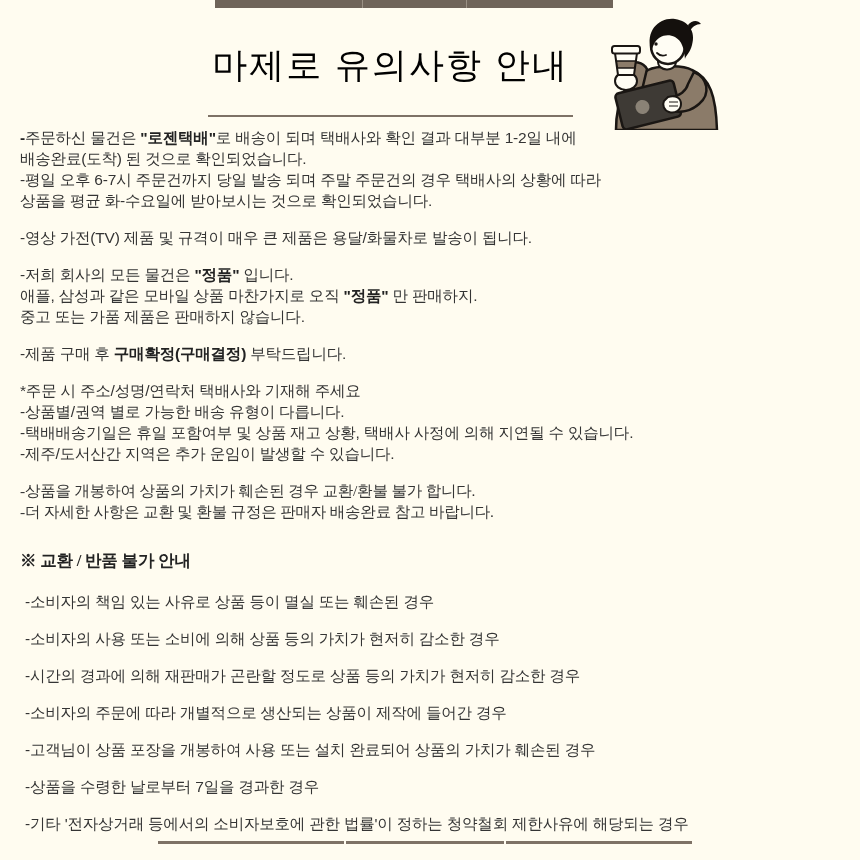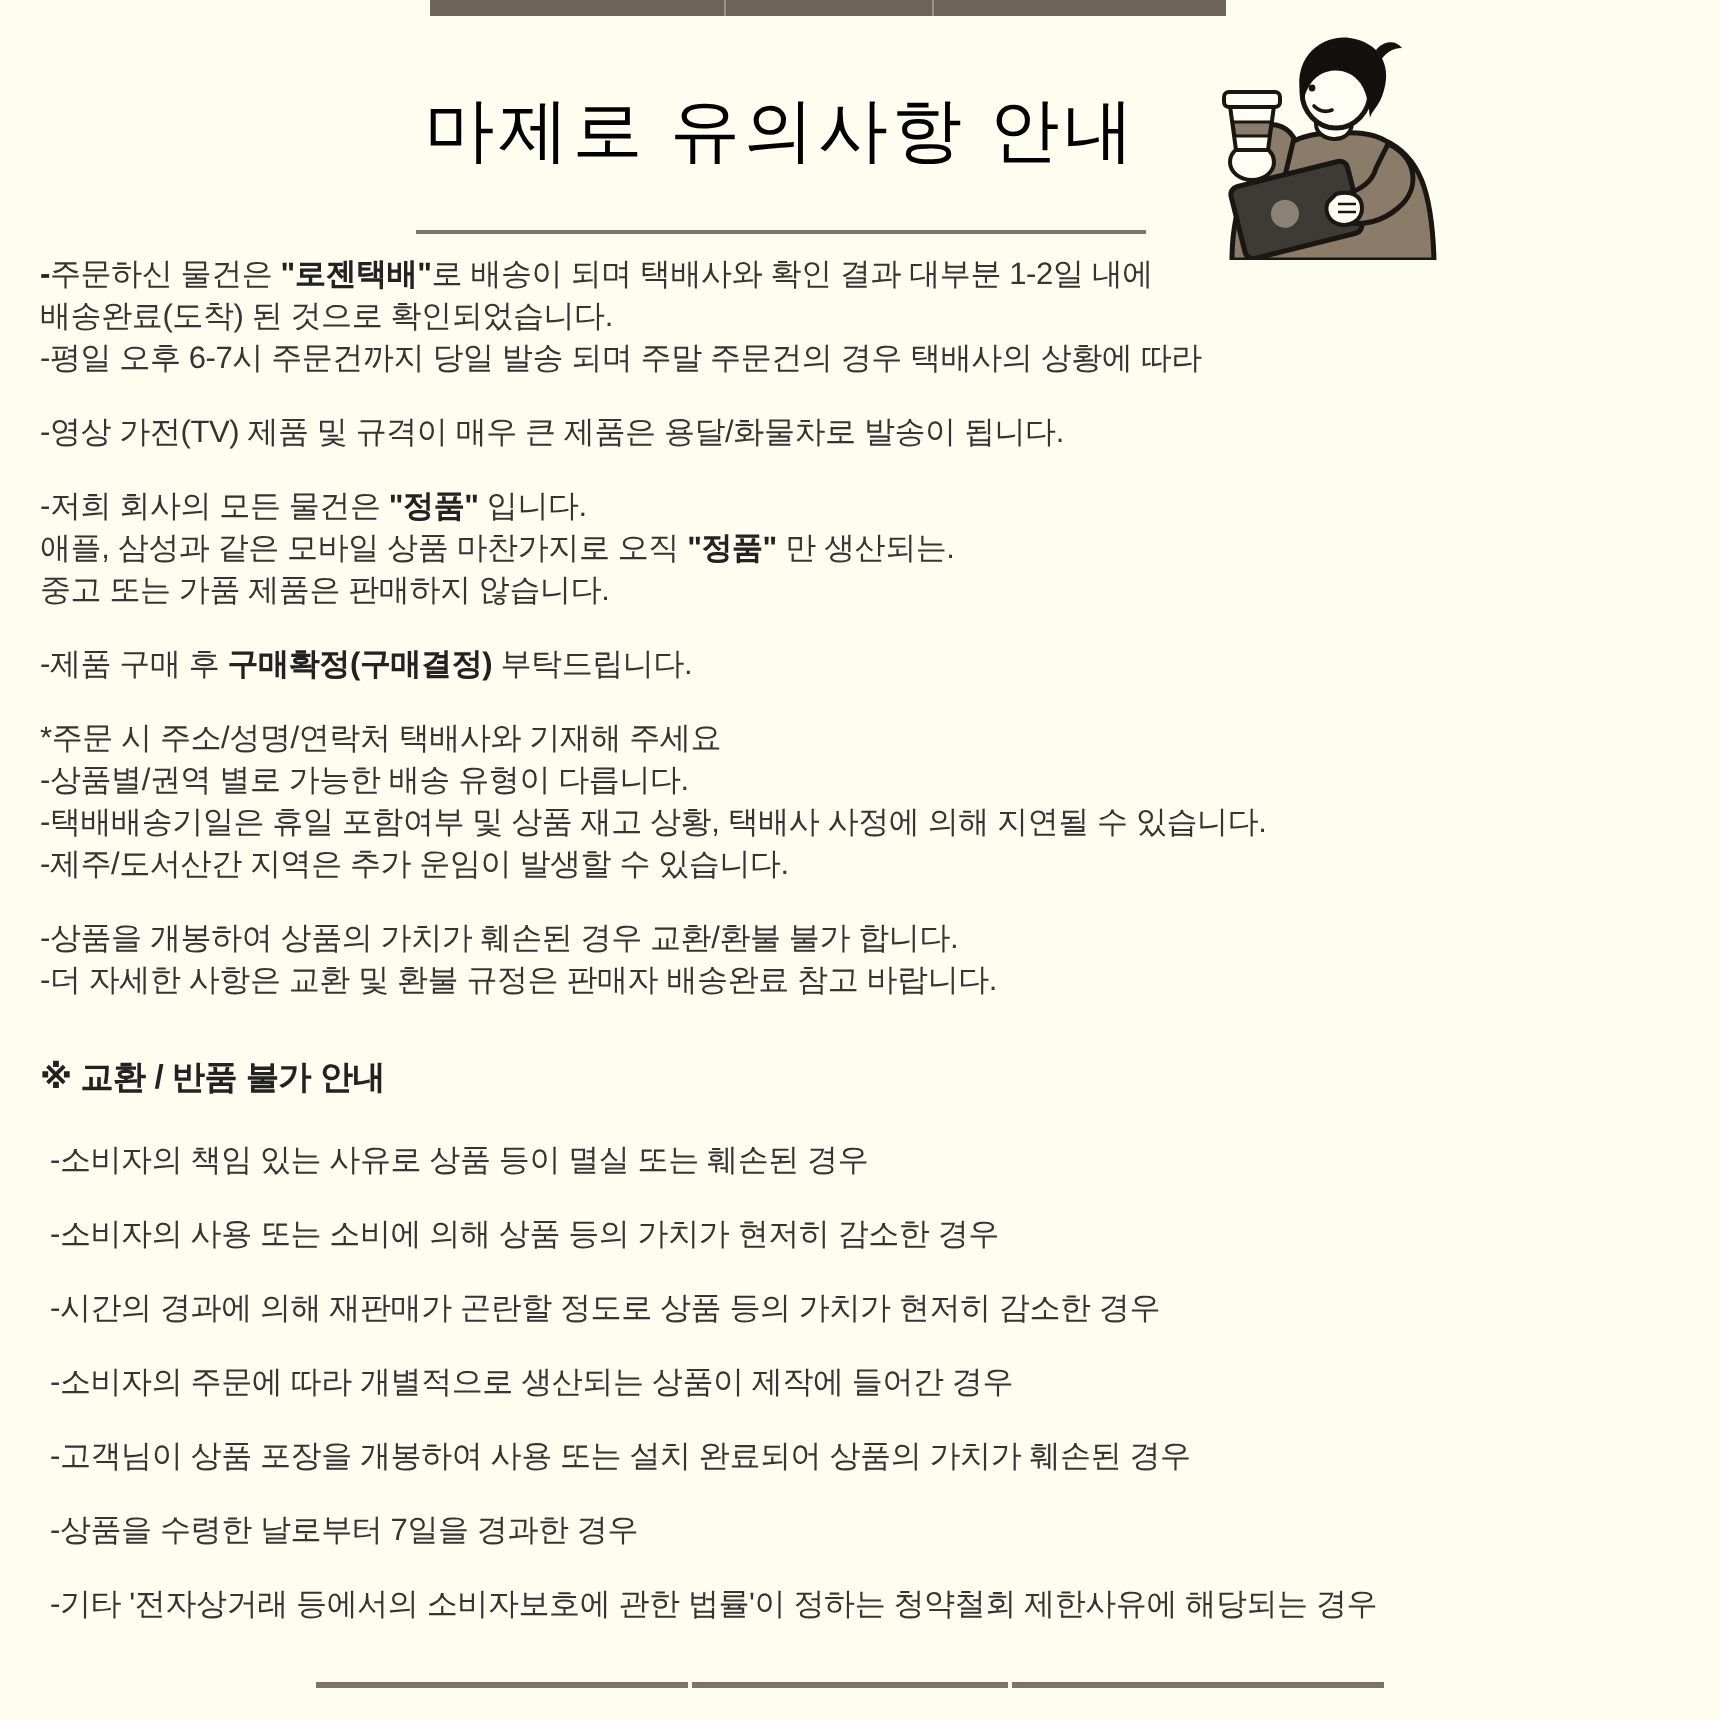--- a/index.html
+++ b/index.html
@@ -27,21 +27,21 @@
   .title-underline {
     position:absolute; left:208px; top:115px; width:365px; height:2px;
     background:#7E7266;
   }
   .illustration { position:absolute; left:598px; top:12px; width:130px; height:118px; }
   .notice-body {
     position:absolute; left:20px; top:127px; width:830px;
     font-size:15.5px; line-height:21px; letter-spacing:-0.2px;
   }
   .para { margin:0 0 16px 0; }
-  .para.gap-lg { margin-bottom:20px; }
+  .para.gap-lg { margin-bottom:20px;font-family:Liberation Serif, serif; }
   .para.header { font-weight:bold; font-size:16.5px; color:#222;margin-top:28px; }
   .para.indent .line { padding-left:5px;margin-top:16px; }
   .line { white-space:nowrap; }
   .b { font-weight:bold; color:#222; }
   .bottom-rule {
     position:absolute; left:158px; top:841px; width:534px; height:3px;
     display:flex;
   }
   .bottom-rule .seg { background:#7E7266; height:100%; }
   .bottom-rule .seg:nth-child(1){ width:186px; margin-right:2px; }
@@ -93,27 +93,28 @@
     <path d="M70 85 C78 83 83 86 83 92 C83 98 77 102 71 100 C66 98.5 64 93 66 89 Z" fill="#FFFDF4" stroke="#1A1613" stroke-width="2"></path>
     <path d="M71 90 h9 M71 94 h9" stroke="#1A1613" stroke-width="1.2" fill="none"></path>
   </svg>
 </div>
 
 <div class="notice-body">
     <div class="para">
       <div class="line"><span class="b">-</span><span>주문하신 물건은 </span><span class="b">"로젠택배"</span><span>로 배송이 되며 택배사와 확인 결과 대부분 1-2일 내에</span></div>
       <div class="line"><span>배송완료(도착) 된 것으로 확인되었습니다.</span></div>
       <div class="line"><span>-평일 오후 6-7시 주문건까지 당일 발송 되며 주말 주문건의 경우 택배사의 상황에 따라</span></div>
+      <div class="line"><span>상품을 평균 화-수요일에 받아보시는 것으로 확인되었습니다.</span></div>
     </div>
     <div class="para">
       <div class="line"><span>-영상 가전(TV) 제품 및 규격이 매우 큰 제품은 용달/화물차로 발송이 됩니다.</span></div>
     </div>
     <div class="para">
       <div class="line"><span>-저희 회사의 모든 물건은 </span><span class="b">"정품"</span><span> 입니다.</span></div>
-      <div class="line"><span>애플, 삼성과 같은 모바일 상품 마찬가지로 오직 </span><span class="b">"정품"</span><span> 만 생산되는.</span></div>
+      <div class="line"><span>애플, 삼성과 같은 모바일 상품 마찬가지로 오직 </span><span class="b">"정품"</span><span> 만 판매하지.</span></div>
       <div class="line"><span>중고 또는 가품 제품은 판매하지 않습니다.</span></div>
     </div>
     <div class="para">
       <div class="line"><span>-제품 구매 후 </span><span class="b">구매확정(구매결정)</span><span> 부탁드립니다.</span></div>
     </div>
     <div class="para">
       <div class="line"><span>*주문 시 주소/성명/연락처 택배사와 기재해 주세요</span></div>
       <div class="line"><span>-상품별/권역 별로 가능한 배송 유형이 다릅니다.</span></div>
       <div class="line"><span>-택배배송기일은 휴일 포함여부 및 상품 재고 상황, 택배사 사정에 의해 지연될 수 있습니다.</span></div>
       <div class="line"><span>-제주/도서산간 지역은 추가 운임이 발생할 수 있습니다.</span></div>

